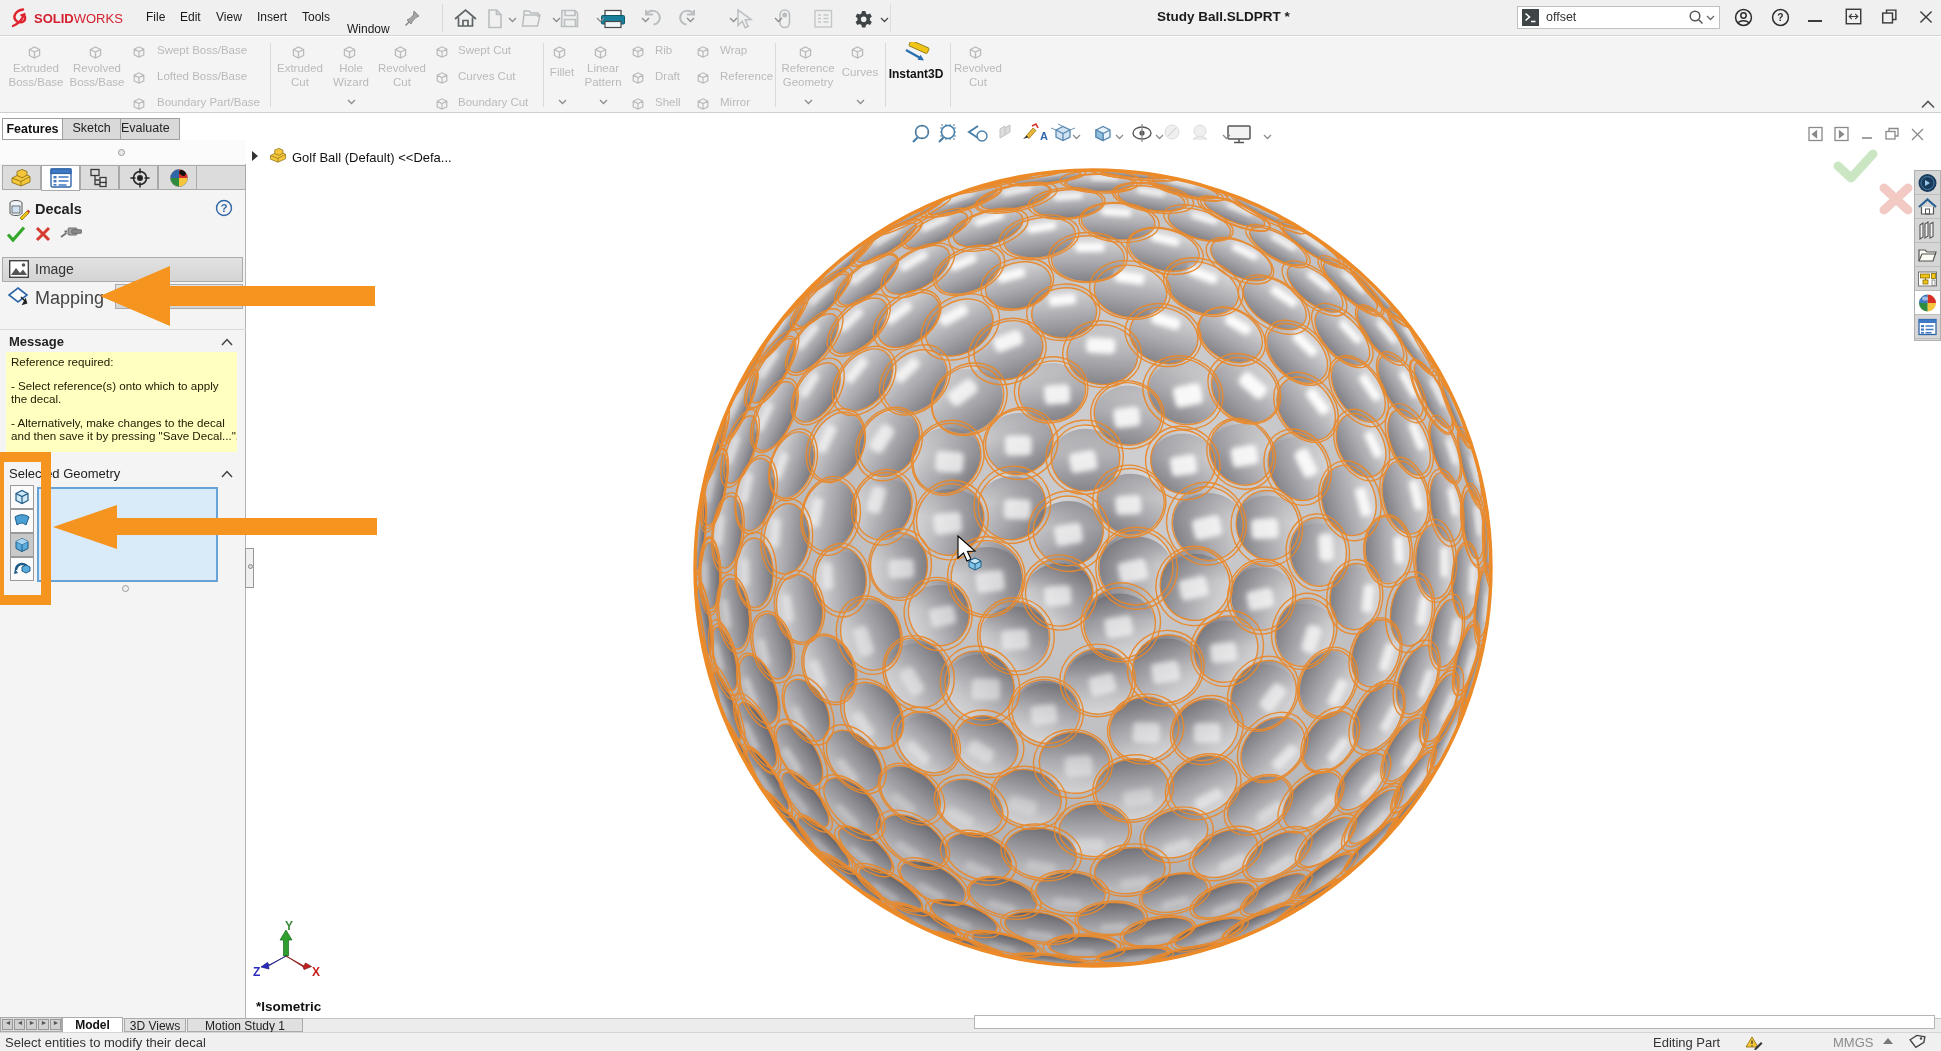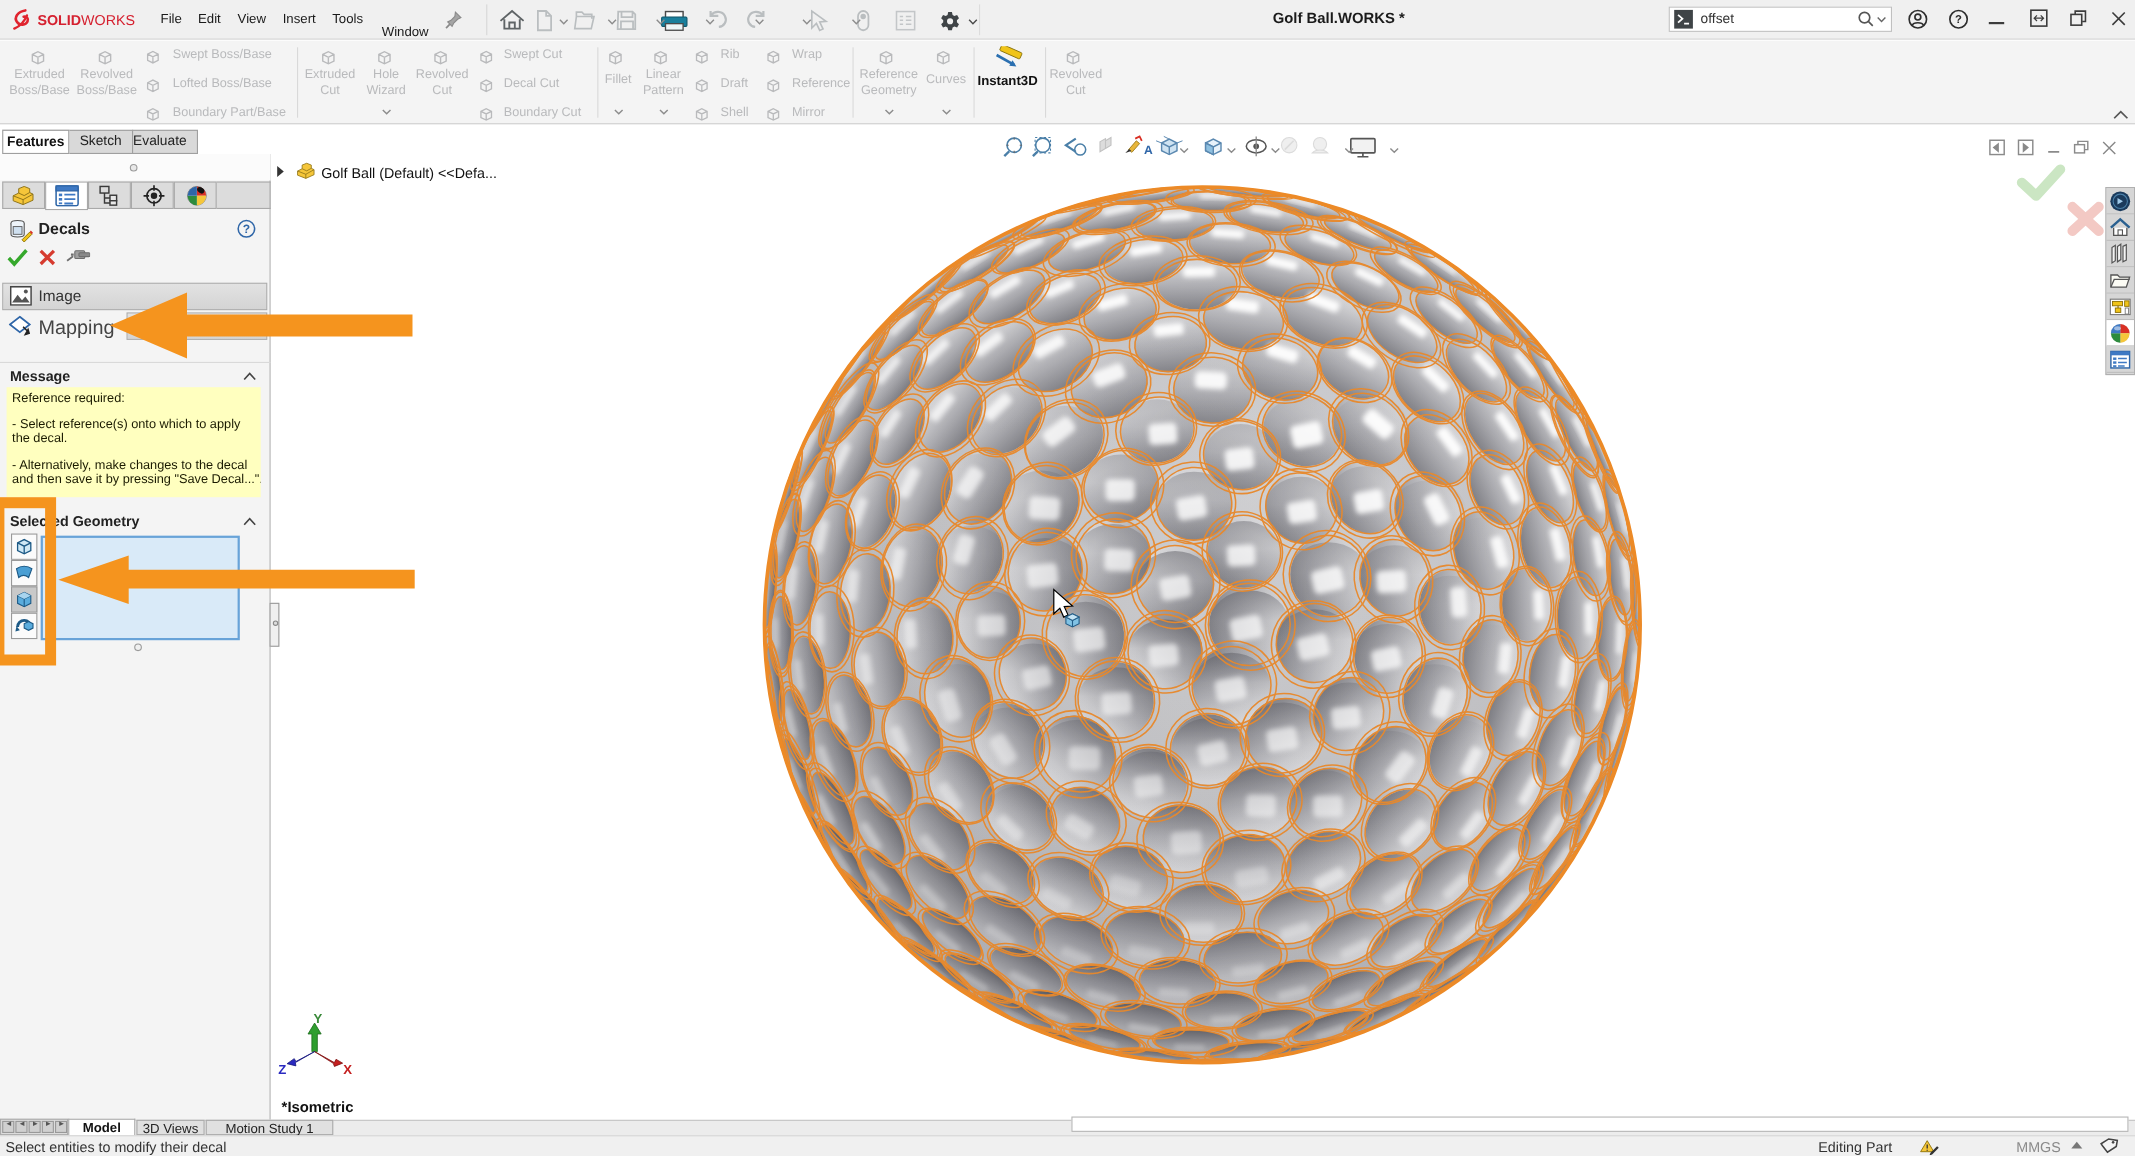--- a/index.html
+++ b/index.html
@@ -76,21 +76,21 @@
 <svg class="abs" style="left:729px;top:16px" width="9" height="7" viewBox="0 0 9 7">
       <path d="M1 2 L4.5 5.5 L8 2" fill="none" stroke="#8c8c8c" stroke-width="1.3"></path>
     </svg>
 <svg class="abs" style="left:774px;top:16px" width="9" height="7" viewBox="0 0 9 7">
       <path d="M1 2 L4.5 5.5 L8 2" fill="none" stroke="#8c8c8c" stroke-width="1.3"></path>
     </svg>
 <svg class="abs" style="left:880px;top:16px" width="9" height="7" viewBox="0 0 9 7">
       <path d="M1 2 L4.5 5.5 L8 2" fill="none" stroke="#4a4a4a" stroke-width="1.3"></path>
     </svg>
 <div class="abs" style="left:890px;top:4px;width:1px;height:28px;background:#dcdcdc"></div>
-<div class="abs" style="left:1157px;top:9px;font-size:13.5px;font-weight:600;color:#1a1a1a">Golf Ball.WORKS *</div>
+<div class="abs" style="left:1157px;top:9px;font-size:13.5px;font-weight:600;color:#1a1a1a">Study Ball.SLDPRT *</div>
 <div class="abs" style="left:1517px;top:6px;width:203px;height:23px;background:#fff;border:1px solid #c0c0c0"></div>
 <div class="abs" style="left:1522px;top:9px;width:17px;height:17px;background:#3f4447"></div>
 <svg class="abs" style="left:1522px;top:9px" width="17" height="17" viewBox="0 0 17 17">
       <path d="M3.5 4.5 l4 3.5 -4 3.5" fill="none" stroke="#fff" stroke-width="1.6"></path>
       <path d="M9 12.5 h4.5" stroke="#fff" stroke-width="1.6"></path>
     </svg>
 <div class="abs" style="left:1546px;top:10px;font-size:12.5px;color:#333">offset</div>
 <svg class="abs" style="left:1688px;top:9px" width="17" height="17" viewBox="0 0 17 17">
       <circle cx="7" cy="7" r="4.8" fill="none" stroke="#555" stroke-width="1.5"></circle>
       <line x1="10.7" y1="10.7" x2="14.5" y2="14.5" stroke="#555" stroke-width="1.5"></line>
@@ -177,21 +177,21 @@
       <g fill="none" stroke="#b9babc" stroke-width="1.5">
         <path d="M4 6.5 L10 3.5 L16 6.5 L16 13.5 L10 16.5 L4 13.5 Z M4 6.5 L10 9.5 L16 6.5 M10 9.5 L10 16.5"></path>
       </g>
     </svg>
 <div class="abs" style="left:458px;top:7px;font-size:11.5px;color:#b9babc;white-space:nowrap">Swept Cut</div>
 <svg class="abs" style="left:434px;top:33px" width="16" height="16" viewBox="0 0 20 20">
       <g fill="none" stroke="#b9babc" stroke-width="1.5">
         <path d="M4 6.5 L10 3.5 L16 6.5 L16 13.5 L10 16.5 L4 13.5 Z M4 6.5 L10 9.5 L16 6.5 M10 9.5 L10 16.5"></path>
       </g>
     </svg>
-<div class="abs" style="left:458px;top:33px;font-size:11.5px;color:#b9babc;white-space:nowrap">Decal Cut</div>
+<div class="abs" style="left:458px;top:33px;font-size:11.5px;color:#b9babc;white-space:nowrap">Curves Cut</div>
 <svg class="abs" style="left:434px;top:59px" width="16" height="16" viewBox="0 0 20 20">
       <g fill="none" stroke="#b9babc" stroke-width="1.5">
         <path d="M4 6.5 L10 3.5 L16 6.5 L16 13.5 L10 16.5 L4 13.5 Z M4 6.5 L10 9.5 L16 6.5 M10 9.5 L10 16.5"></path>
       </g>
     </svg>
 <div class="abs" style="left:458px;top:59px;font-size:11.5px;color:#b9babc;white-space:nowrap">Boundary Cut</div>
 <div class="abs" style="left:543px;top:6px;width:1px;height:64px;background:#d9d9d9"></div>
 <svg class="abs" style="left:551px;top:7px" width="17" height="17" viewBox="0 0 20 20">
       <g fill="none" stroke="#b9babc" stroke-width="1.5">
         <path d="M4 6.5 L10 3.5 L16 6.5 L16 13.5 L10 16.5 L4 13.5 Z M4 6.5 L10 9.5 L16 6.5 M10 9.5 L10 16.5"></path>
@@ -377,21 +377,21 @@
 <div class="abs" style="left:0;top:189px;width:246px;height:1px;background:#d9d9d9"></div>
 <div class="abs" style="left:9px;top:194px;font-size:13px;font-weight:700;color:#222">Message</div>
 <svg class="abs" style="left:221px;top:198px" width="12" height="8" viewBox="0 0 12 8">
       <path d="M1 7 L6 1.5 L11 7" fill="none" stroke="#444" stroke-width="1.5"></path>
     </svg>
 <div class="abs" style="left:6px;top:212px;width:231px;height:100px;background:#ffffbf;font-size:11.6px;color:#1a1a00;padding:3px 5px;line-height:13px;overflow:hidden;white-space:nowrap">
       <div>Reference required:</div>
       <div style="margin-top:11px">- Select reference(s) onto which to apply<br>the decal.</div>
       <div style="margin-top:11px">- Alternatively, make changes to the decal<br>and then save it by pressing "Save Decal...".</div>
     </div>
-<div class="abs" style="left:9px;top:326px;font-size:13px;font-weight:700;color:#222">Selected Geometry</div>
+<div class="abs" style="left:9px;top:326px;font-size:13px;font-weight:400;color:#222">Selected Geometry</div>
 <svg class="abs" style="left:221px;top:330px" width="12" height="8" viewBox="0 0 12 8">
       <path d="M1 7 L6 1.5 L11 7" fill="none" stroke="#444" stroke-width="1.5"></path>
     </svg>
 <div class="abs" style="left:10px;top:345px;width:24px;height:24px;background:#fbfbfb;border:1px solid #9a9a9a"></div>
 <div class="abs" style="left:10px;top:369px;width:24px;height:24px;background:#fbfbfb;border:1px solid #9a9a9a"></div>
 <div class="abs" style="left:10px;top:393px;width:24px;height:24px;background:#c9c9c9;border:1px solid #9a9a9a"></div>
 <div class="abs" style="left:10px;top:417px;width:24px;height:24px;background:#fbfbfb;border:1px solid #9a9a9a"></div>
 <svg class="abs" style="left:13px;top:348px" width="18" height="18" viewBox="0 0 18 18">
       <g stroke="#1d5a86" stroke-width="1.2" fill="#cfe8f5">
         <path d="M3 5.5 L9 2.5 L15 5.5 L15 12.5 L9 15.5 L3 12.5 Z"></path>

